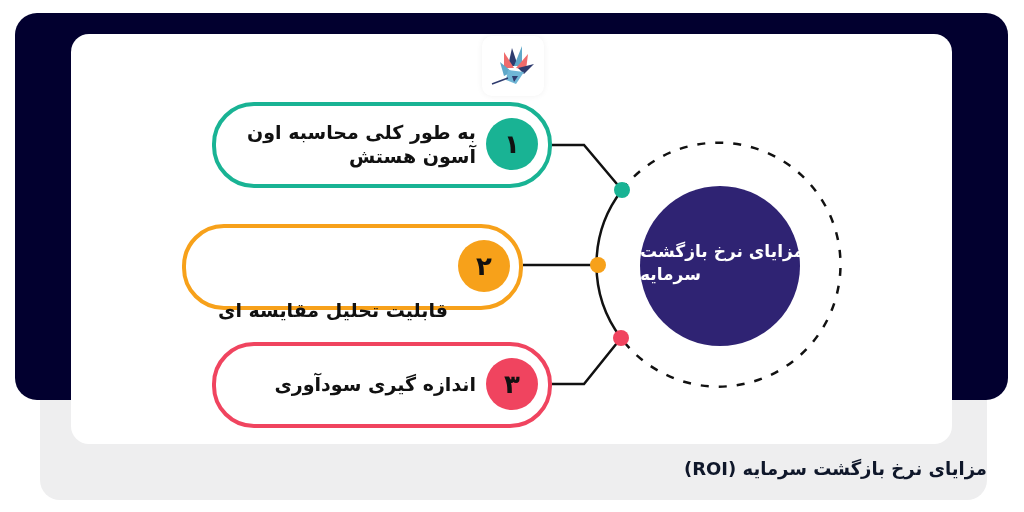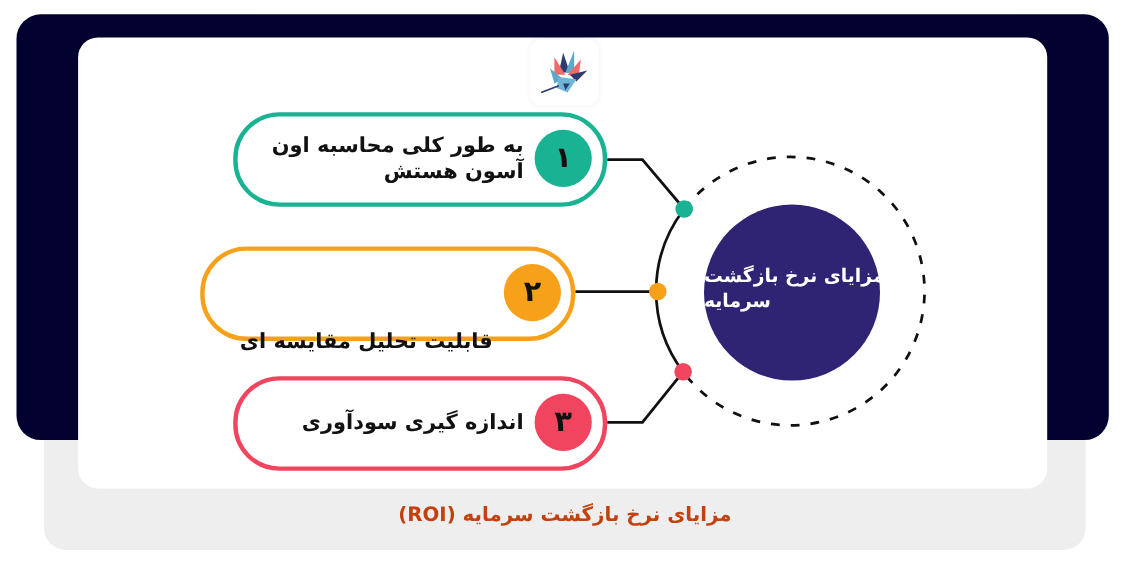--- a/index.html
+++ b/index.html
@@ -17,22 +17,22 @@
     .pill { position: absolute; height: 78px; border-radius: 42px; background: #fff;
       border: 4px solid; box-sizing: content-box; }
     .pill-text { position: absolute; direction: rtl; text-align: right; font-weight: bold;
       color: #111; font-size: 19px; line-height: 24px; }
     .num { position: absolute; width: 52px; height: 52px; border-radius: 50%;
       font-weight: bold; font-size: 26px; color: #111; display: flex; align-items: center;
       justify-content: center; }
     svg.diagram { position: absolute; left: 0; top: 0; }
     .center-text { position: absolute; left: 640px; top: 240px; width: 172px; text-align: left;
       direction: rtl; color: #fff; font-weight: bold; font-size: 17px; line-height: 23px; }
-    .caption { position: absolute; left: 40px; top: 458px; width: 947px; text-align: center;
-      direction: rtl; color: #c2410c; font-weight: bold; font-size: 18px; }
+    .caption { position: absolute; left: 40px; top: 458px; width: 947px; text-align: right;
+      direction: rtl; color: #0f172a; font-weight: bold; font-size: 18px; }
   </style>
 </head>
 <body>
 
 <div class="gray-panel"></div>
 <div class="navy-panel"></div>
 <div class="white-card"></div>
 
 <div class="logo-box">
   <svg width="62" height="60" viewBox="0 0 62 60">

